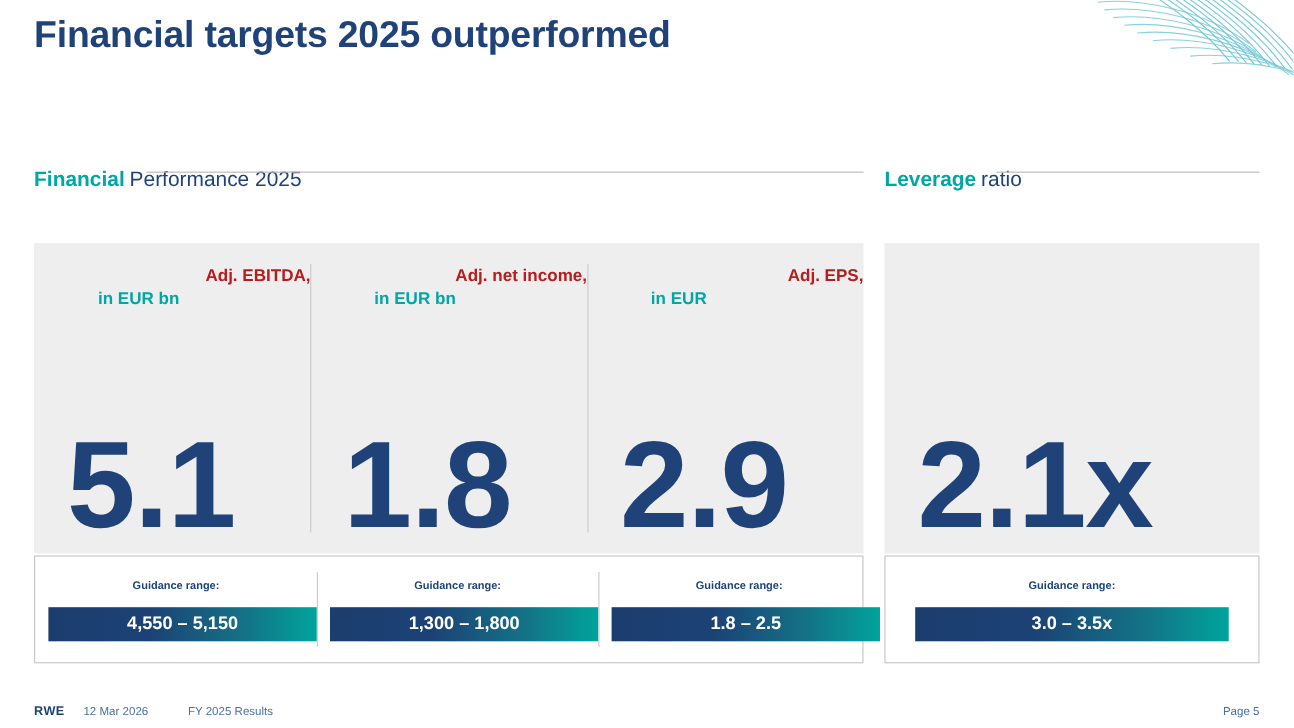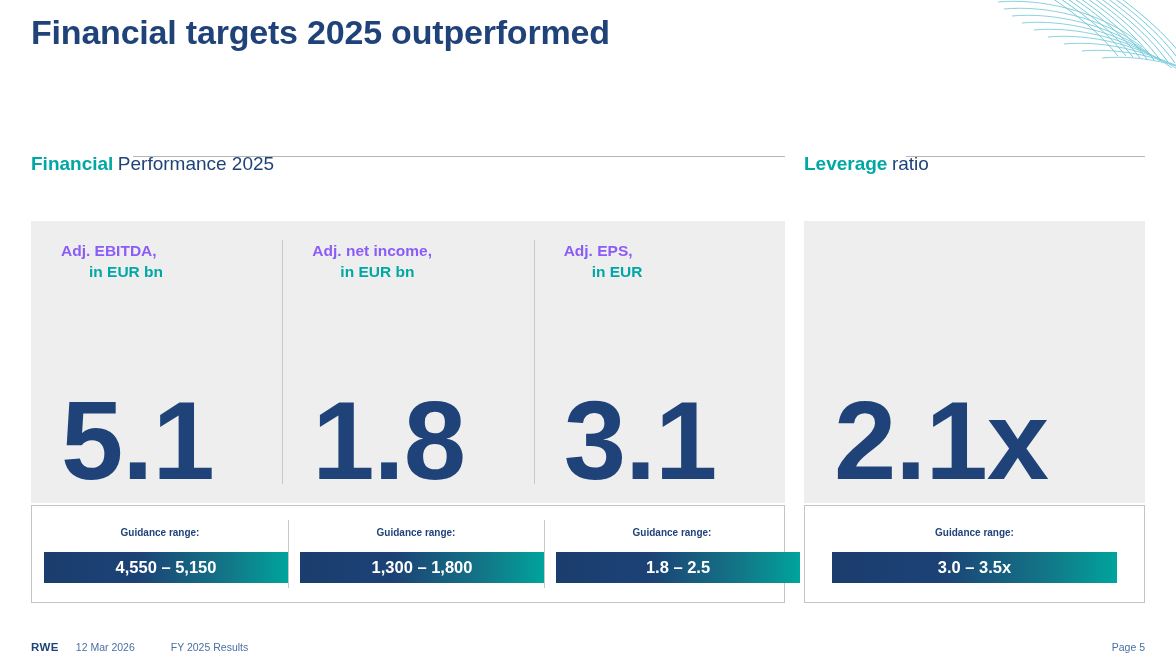--- a/index.html
+++ b/index.html
@@ -88,21 +88,21 @@
     top: 19px;
     bottom: 19px;
     width: 1px;
     background: #c9c9c9;
   }
   .metric-label {
     font-size: 15.5px;
     font-weight: bold;
     line-height: 21px;
   }
-  .metric-label .lbl-top { color: #8b5cf6; display: block; white-space: nowrap; }
+  .metric-label .lbl-top { color: #b91c1c; display: block; white-space: nowrap; text-align: right; }
   .metric-label .lbl-sub { color: #00A7A5; display: block; white-space: nowrap; margin-left: 28px; }
   .metric-value {
     position: absolute;
     left: 30px;
     bottom: 6px;
     font-size: 112px;
     font-weight: bold;
     color: #1F4379;
     line-height: 1;
     letter-spacing: -1px;
@@ -247,21 +247,21 @@
         <span class="lbl-sub">in EUR bn</span>
       </div>
       <div class="metric-value">1.8</div>
     </div>
 
     <div class="metric-cell">
       <div class="metric-label">
         <span class="lbl-top">Adj. EPS,</span>
         <span class="lbl-sub">in EUR</span>
       </div>
-      <div class="metric-value">3.1</div>
+      <div class="metric-value">2.9</div>
     </div>
 
   </div>
 
   <div class="guidance-panel">
 
     <div class="guidance-cell w-narrow">
       <div class="guidance-title">Guidance range:</div>
       <div class="guidance-bar">4,550 – 5,150</div>
     </div>

